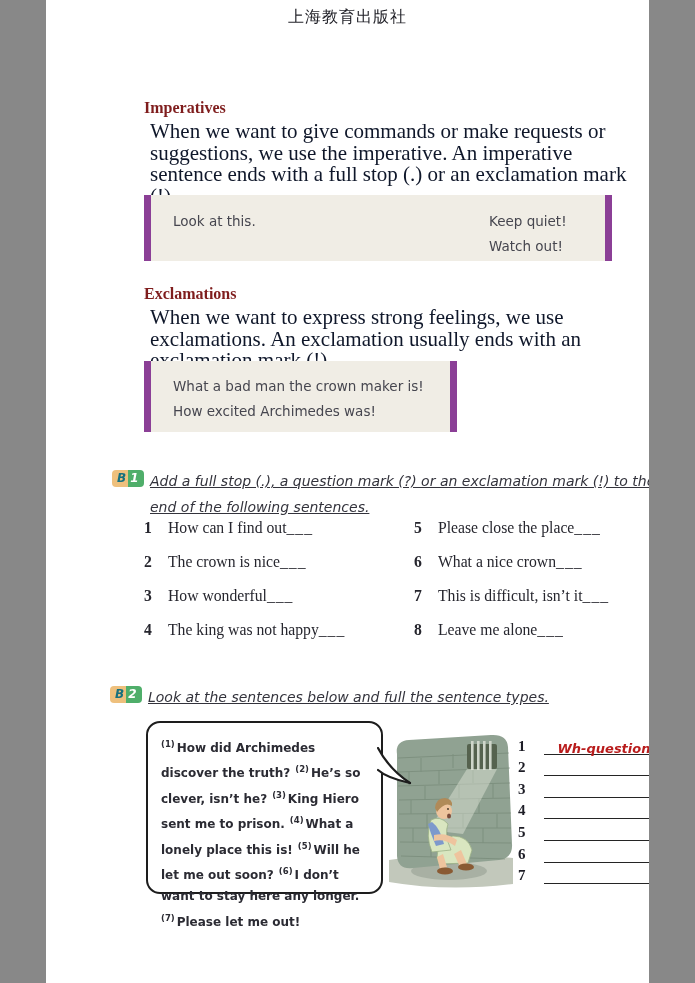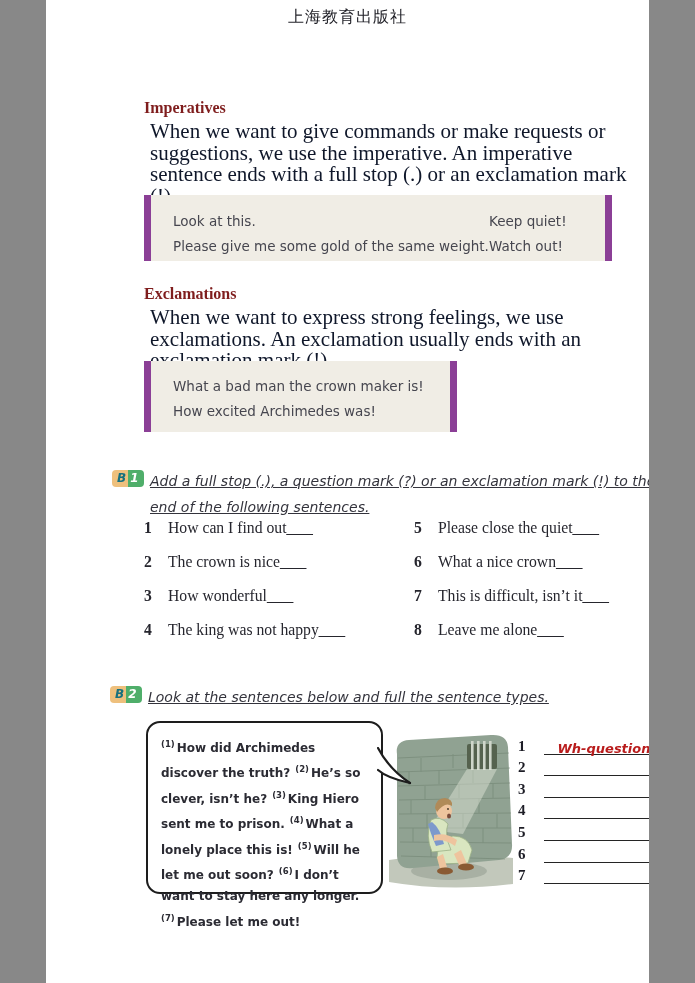--- a/index.html
+++ b/index.html
@@ -31,21 +31,21 @@
   .badge .b-letter { padding:0 2px 0 5px; }
   .badge .b-num { padding:0 5px 0 2px; color:#ffffff; }
 
   .instr { position:absolute; font-family:"DejaVu Sans", sans-serif; font-style:italic;
     font-size:14px; line-height:26px; color:#33333c;text-decoration:underline; }
 
   .b1-list { position:absolute; left:98px; top:519px; display:grid;
     grid-auto-flow:column; grid-template-rows:repeat(4,34px); grid-template-columns:270px auto; }
   .b1-item { font-size:15.7px; }
   .b1-num { display:inline-block; width:24px; font-weight:bold; }
-  .b1-blank { letter-spacing:1px;text-decoration:underline; }
+  .b1-blank { letter-spacing:1px; }
 
   .bubble { position:absolute; left:100px; top:721px; width:237px; height:173px;
     border:2.2px solid #1d1d1d; border-radius:14px; background:#fff;
     padding:11px 10px 6px 13px; z-index:2; }
   .bubble-text { font-family:"DejaVu Sans", sans-serif; font-weight:bold;
     font-size:12px; line-height:21.4px; color:#2b2b33; }
   .bubble-text sup { font-size:8.5px; margin-right:2px; }
   .bubble-text .segtext { margin-right:5px; }
   .tail { position:absolute; left:331px; top:747px; z-index:3; }
 
@@ -73,21 +73,20 @@
 
   <div class="h-section" style="top:99px;">Imperatives</div>
   <div class="p-section" style="top:121px;">When we want to give commands or make requests or suggestions, we use the imperative. An imperative sentence ends with a full stop (.) or an exclamation mark (!).</div>
 
   <div class="ex-box" style="top:195px; width:468px; height:66px;">
     <div class="vbar left" style="background:#8b3f96;"></div>
     <div class="vbar right" style="background:#8b3f96;"></div>
     <div class="box1-left">
 
     <div class="ex-line">Look at this.</div>
-        <div class="ex-line">Please give me some gold of the same weight.</div>
       </div>
     <div class="box1-right">
 
     <div class="ex-line">Keep quiet!</div>
         <div class="ex-line">Watch out!</div>
       </div>
   </div>
 
   <div class="h-section" style="top:285px;">Exclamations</div>
   <div class="p-section" style="top:307px;">When we want to express strong feelings, we use exclamations. An exclamation usually ends with an exclamation mark (!).</div>
@@ -120,21 +119,21 @@
 
       <div class="b1-item">
         <span class="b1-num">3</span><span>How wonderful</span><span class="b1-blank">___</span>
       </div>
 
       <div class="b1-item">
         <span class="b1-num">4</span><span>The king was not happy</span><span class="b1-blank">___</span>
       </div>
 
       <div class="b1-item">
-        <span class="b1-num">5</span><span>Please close the quiet</span><span class="b1-blank">___</span>
+        <span class="b1-num">5</span><span>Please close the place</span><span class="b1-blank">___</span>
       </div>
 
       <div class="b1-item">
         <span class="b1-num">6</span><span>What a nice crown</span><span class="b1-blank">___</span>
       </div>
 
       <div class="b1-item">
         <span class="b1-num">7</span><span>This is difficult, isn’t it</span><span class="b1-blank">___</span>
       </div>
 

